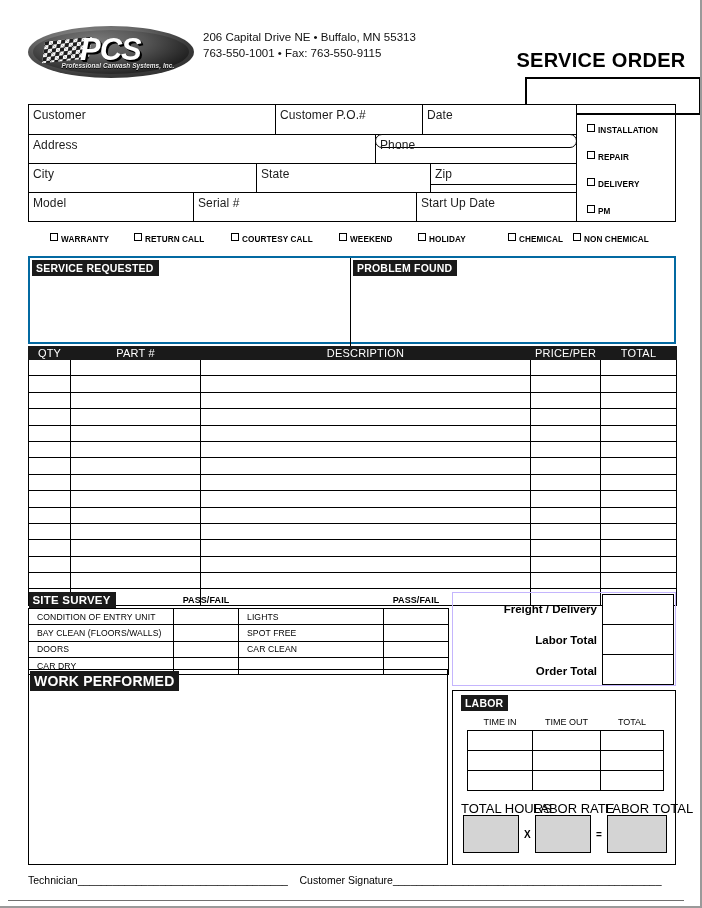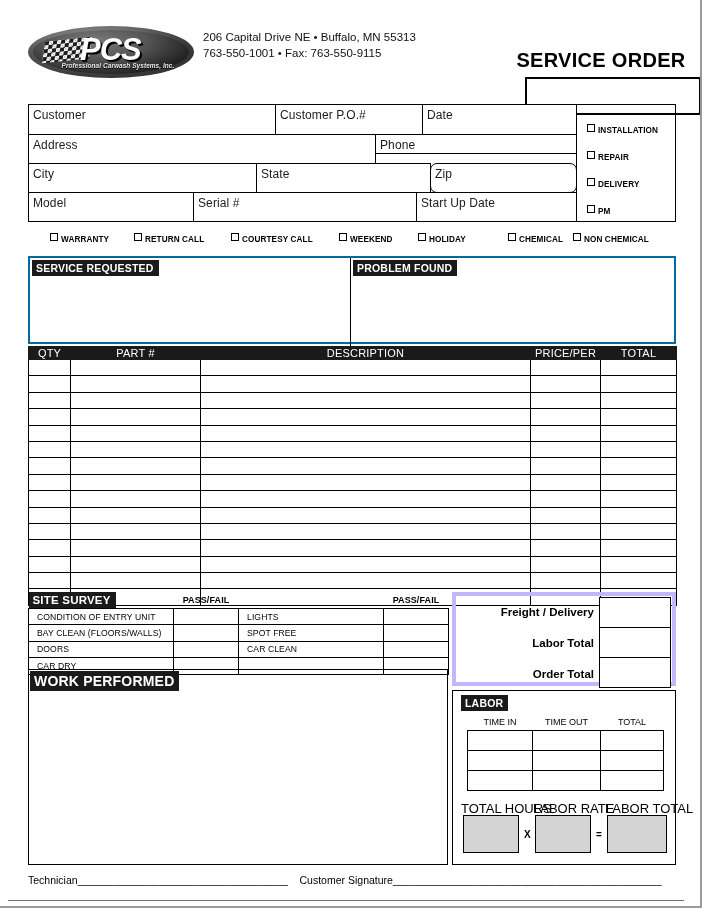--- a/index.html
+++ b/index.html
@@ -122,21 +122,21 @@
   .ss td{border:1px solid #000;height:15.4px;padding:0 0 0 8px;font-size:8.6px;letter-spacing:.1px;}
   .ss .hdrow td{border:none;height:14px;padding:0;}
   .ss .pf{font-size:9px;font-weight:bold;text-align:center;padding:0;}
   .ss .ttl{font-size:11.5px;padding:0;}
 
   
   .wp{position:absolute;left:28px;top:669px;width:420px;height:196px;box-sizing:border-box;border:1px solid #000;}
   .wp-hd{position:absolute;left:1px;top:1px;font-size:14px;}
 
   
-  .tot{position:absolute;left:452px;top:592px;width:224px;height:94px;box-sizing:border-box;border:4px solid #c4b5fd;}
+  .tot{position:absolute;left:452px;top:592px;width:224px;height:94px;box-sizing:border-box;border:1px solid #c4b5fd;}
   .tot-row{position:absolute;right:1px;width:72px;box-sizing:border-box;border:1px solid #000;background:#fff;}
   .tot-lb{position:absolute;right:78px;font-size:11.5px;font-weight:bold;text-align:right;white-space:nowrap;}
 
   
   .lab{position:absolute;left:452px;top:690px;width:224px;height:175px;box-sizing:border-box;border:1px solid #000;}
   .lab-hd{position:absolute;left:8px;top:4px;font-size:10.5px;}
   .lab table{position:absolute;left:14px;top:22px;border-collapse:collapse;width:196px;table-layout:fixed;}
   .lab th{border:1px solid #000;border-top:none;border-left:none;border-right:none;
           font-size:9px;font-weight:normal;height:17px;padding:0;text-align:center;}
   .lab td{border:1px solid #000;height:19px;padding:0;}
@@ -182,31 +182,31 @@
     <div class="bx" style="left:247px;top:0;width:148px;height:31px;">
       <span class="lbl">Customer P.O.#</span>
     </div>
     <div class="bx" style="left:394px;top:0;width:155px;height:31px;">
       <span class="lbl">Date</span>
     </div>
 
     <div class="bx" style="left:0;top:30px;width:348px;height:30px;">
       <span class="lbl">Address</span>
     </div>
-    <div class="bx" style="left:347px;top:30px;width:202px;height:20px;">
+    <div class="bx" style="left:347px;top:30px;width:202px;height:14px;border-radius:13px;">
       <span class="lbl">Phone</span>
     </div>
 
     <div class="bx" style="left:0;top:59px;width:229px;height:30px;">
       <span class="lbl">City</span>
     </div>
     <div class="bx" style="left:228px;top:59px;width:175px;height:30px;">
       <span class="lbl">State</span>
     </div>
-    <div class="bx" style="left:402px;top:59px;width:147px;height:30px;border-radius:7px;">
+    <div class="bx" style="left:402px;top:59px;width:147px;height:22px;">
       <span class="lbl">Zip</span>
     </div>
 
     <div class="bx" style="left:0;top:88px;width:166px;height:30px;">
       <span class="lbl">Model</span>
     </div>
     <div class="bx" style="left:165px;top:88px;width:224px;height:30px;">
       <span class="lbl">Serial #</span>
     </div>
     <div class="bx" style="left:388px;top:88px;width:161px;height:30px;">

